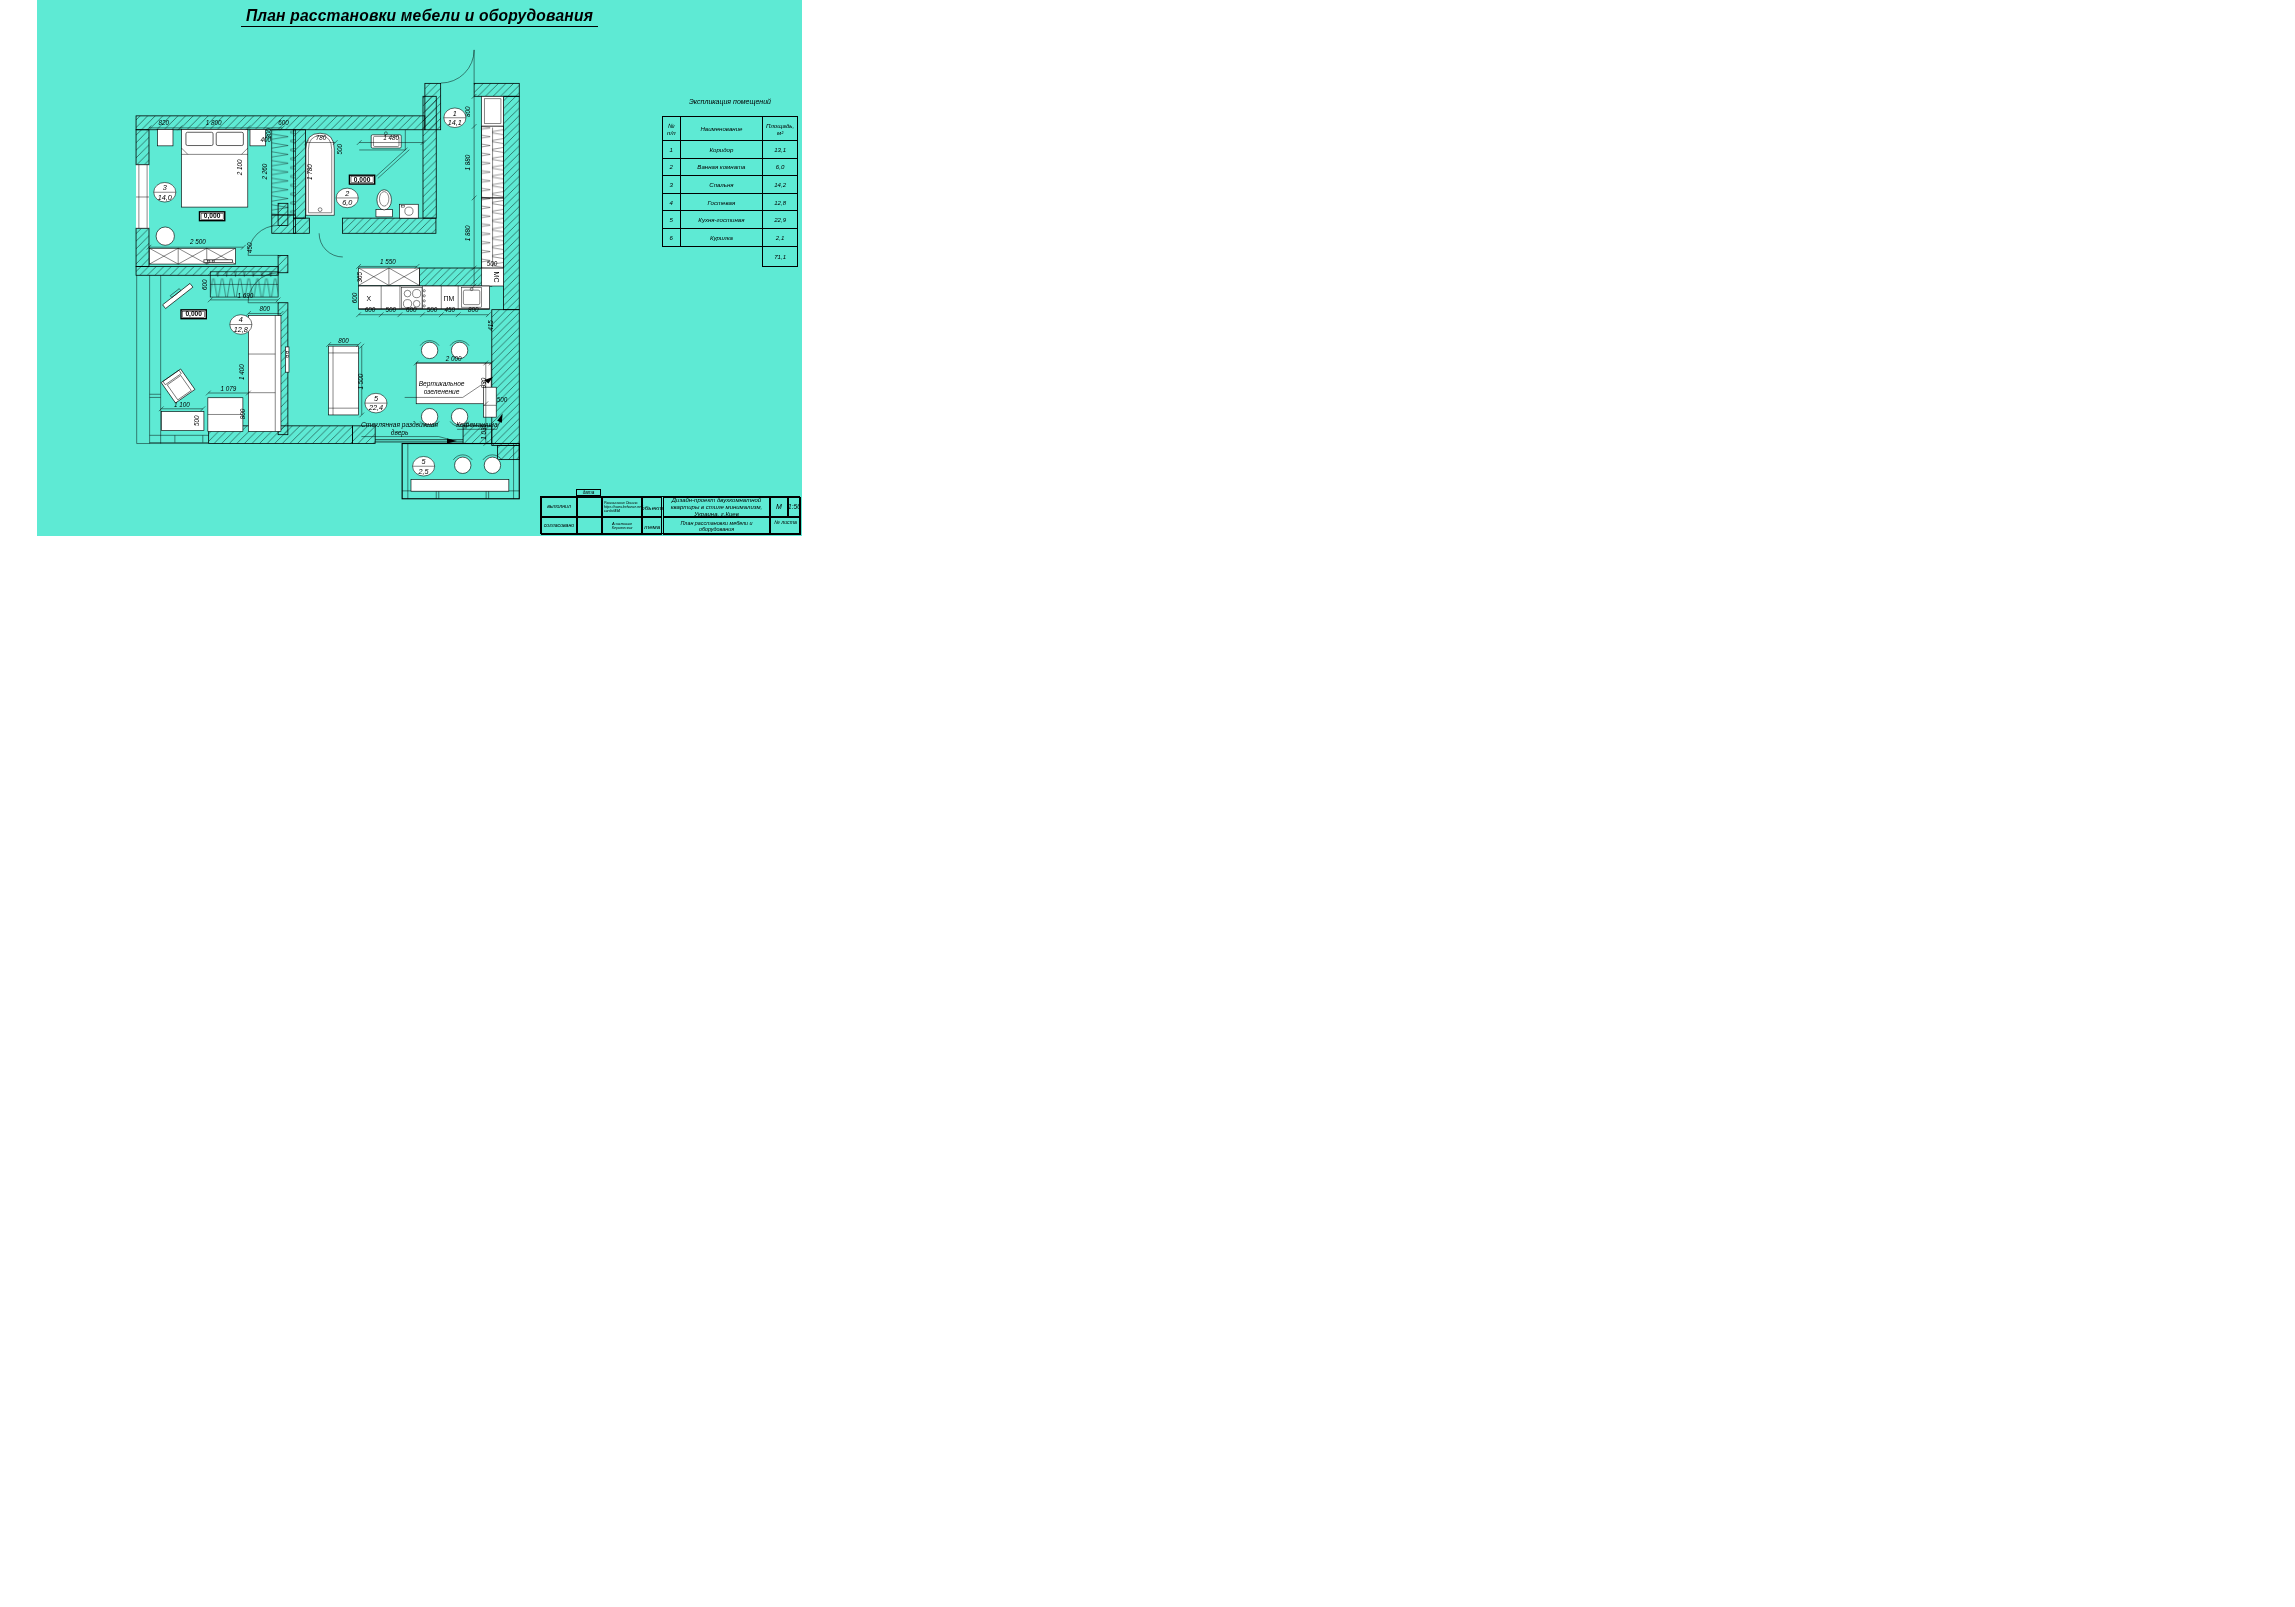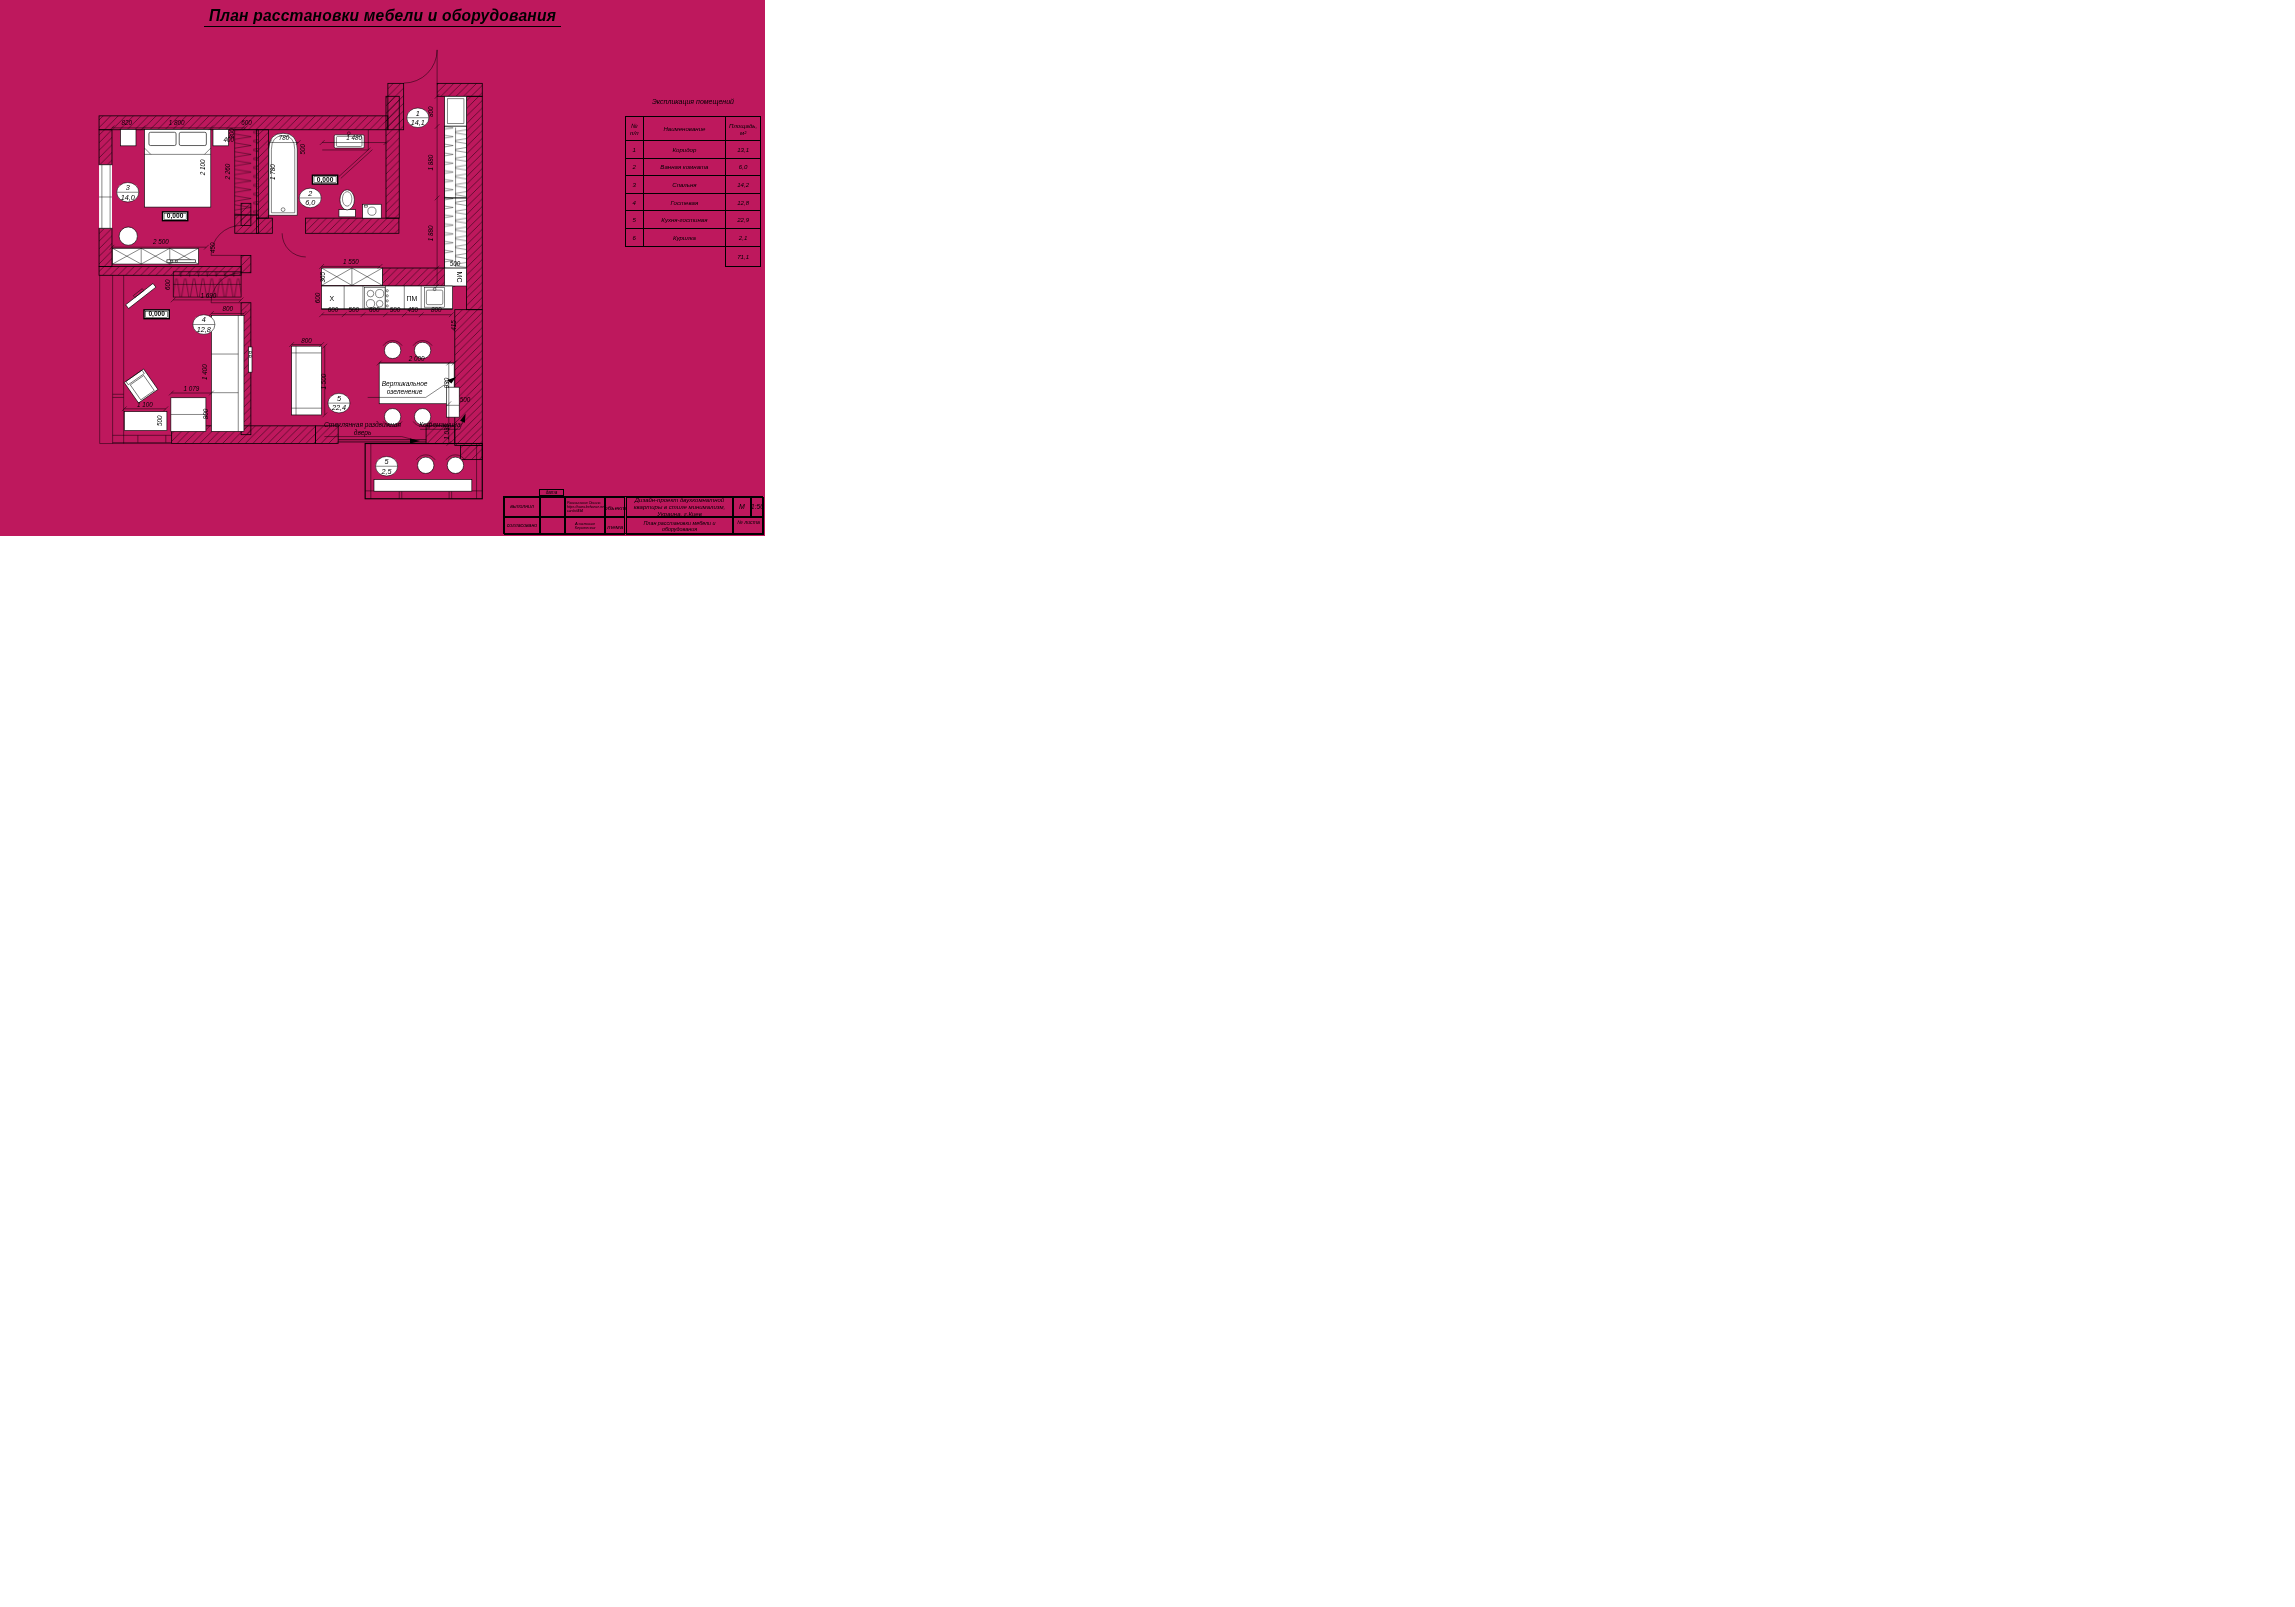--- a/index.html
+++ b/index.html
@@ -1,16 +1,16 @@
 <!DOCTYPE html>
 <html style="font-size:7.6px"><head>
 <meta charset="utf-8">
 <style>
   html,body{margin:0;padding:0;background:#fff;font-family:"Liberation Sans",sans-serif;}
-  #sheet{position:relative;width:765px;height:536px;background:#be185d;overflow:hidden;color:#000;}
+  #sheet{position:relative;width:765px;height:536px;background:#5eead4;overflow:hidden;color:#000;margin-left:37px;}
   
   #main-title{position:absolute;top:6.6px;left:0;width:100%;text-align:center;}
   #main-title span{display:inline-block;font-size:15.6px;font-weight:bold;font-style:italic;
     border-bottom:1.9px solid #000;padding:0 4.7px 1.4px 4.7px;letter-spacing:0.2px;}
   
   #plan-wrap{position:absolute;left:88px;top:36px;width:423px;height:484px;}
   svg text{fill:#000;}
   .dim{font:italic 40px "Liberation Sans",sans-serif;text-anchor:middle;}
   .stampN{font:italic 46px "Liberation Sans",sans-serif;text-anchor:middle;}
   .stampA{font:italic 46px "Liberation Sans",sans-serif;text-anchor:middle;}

